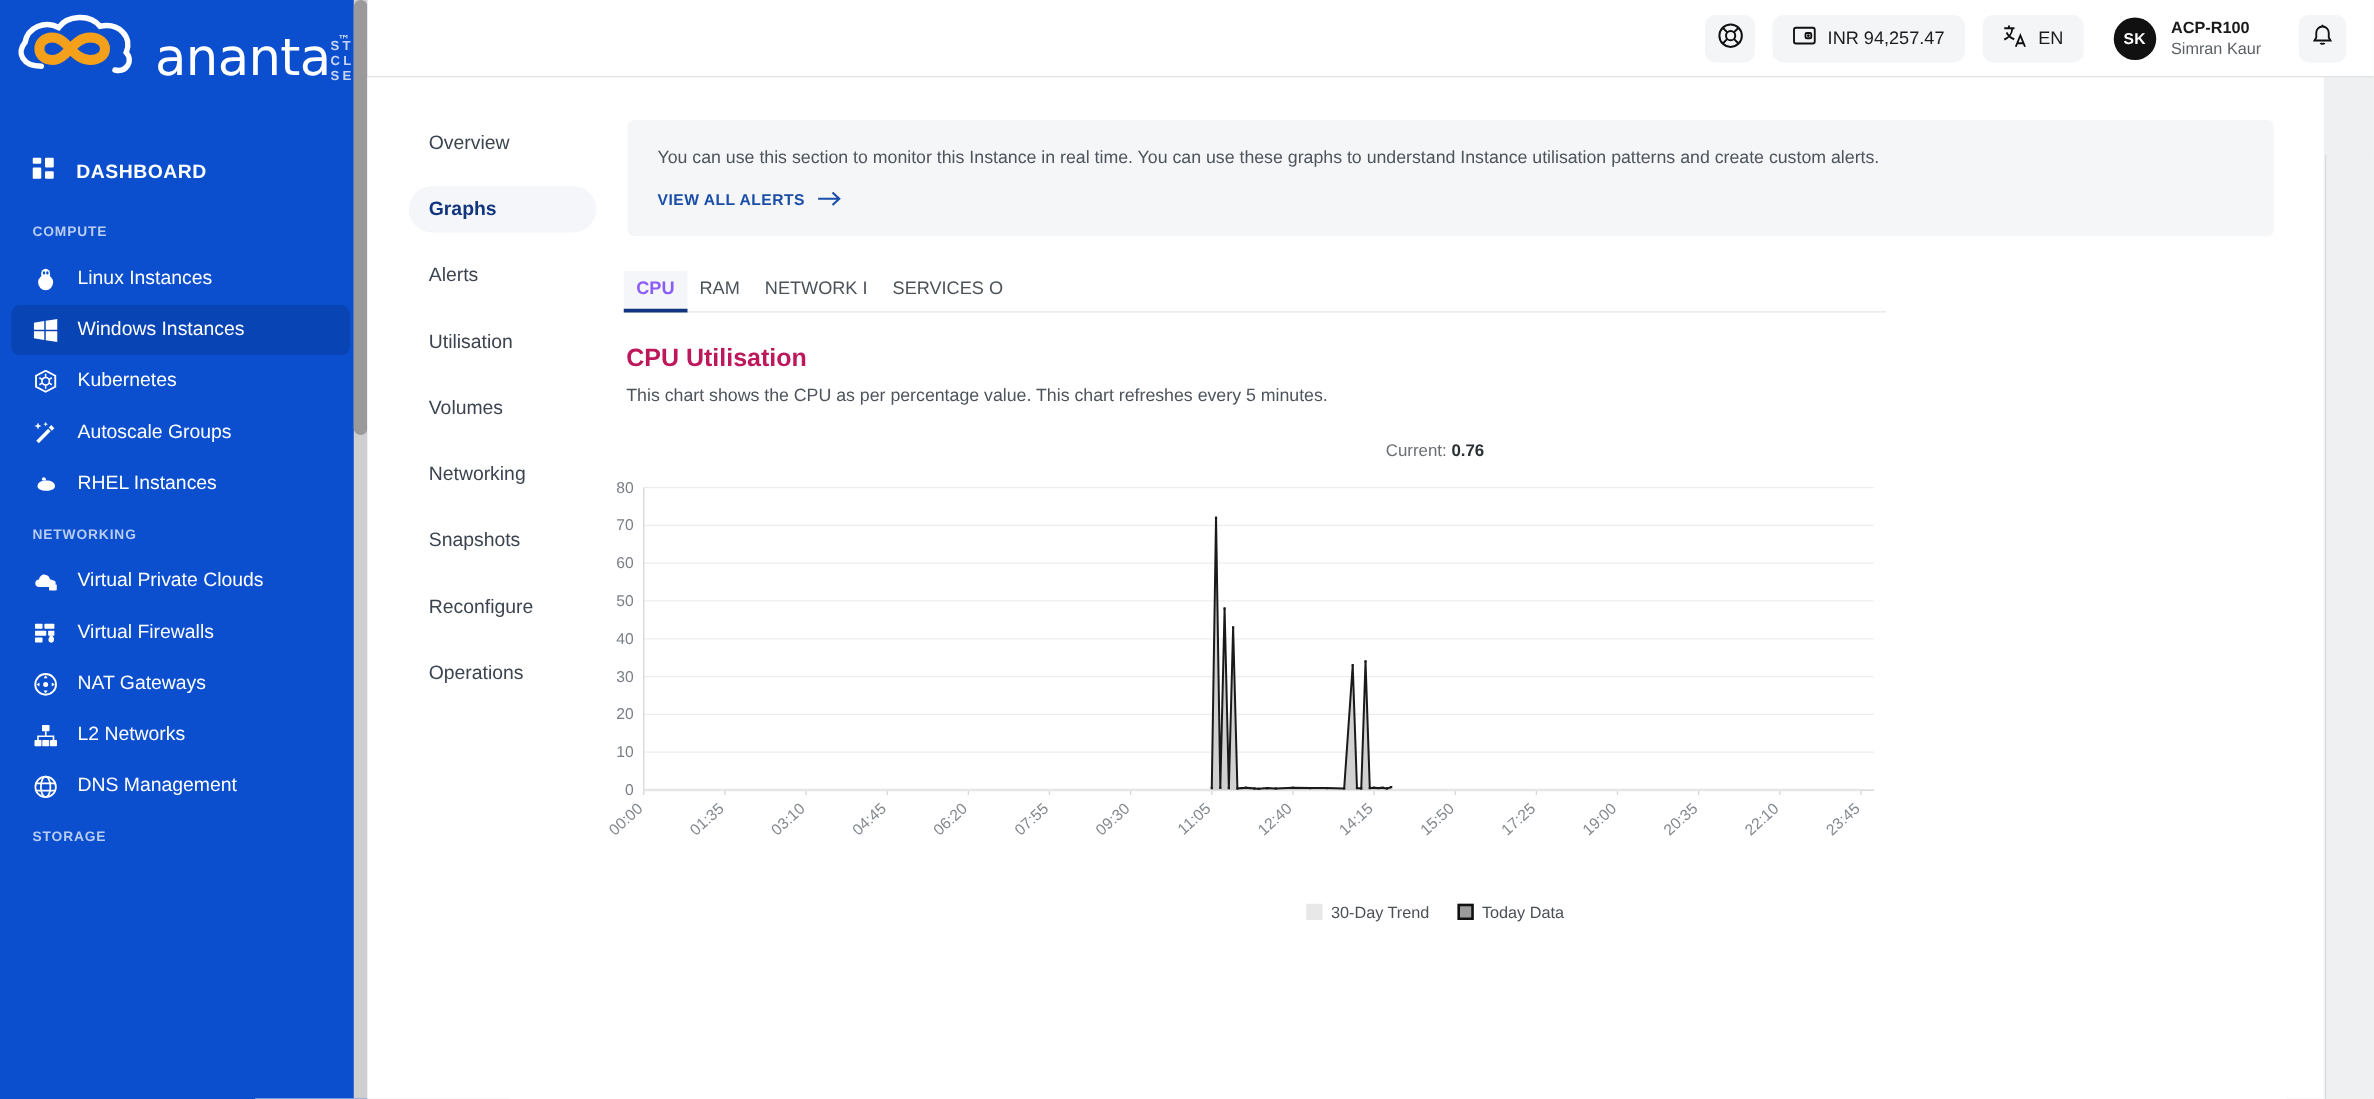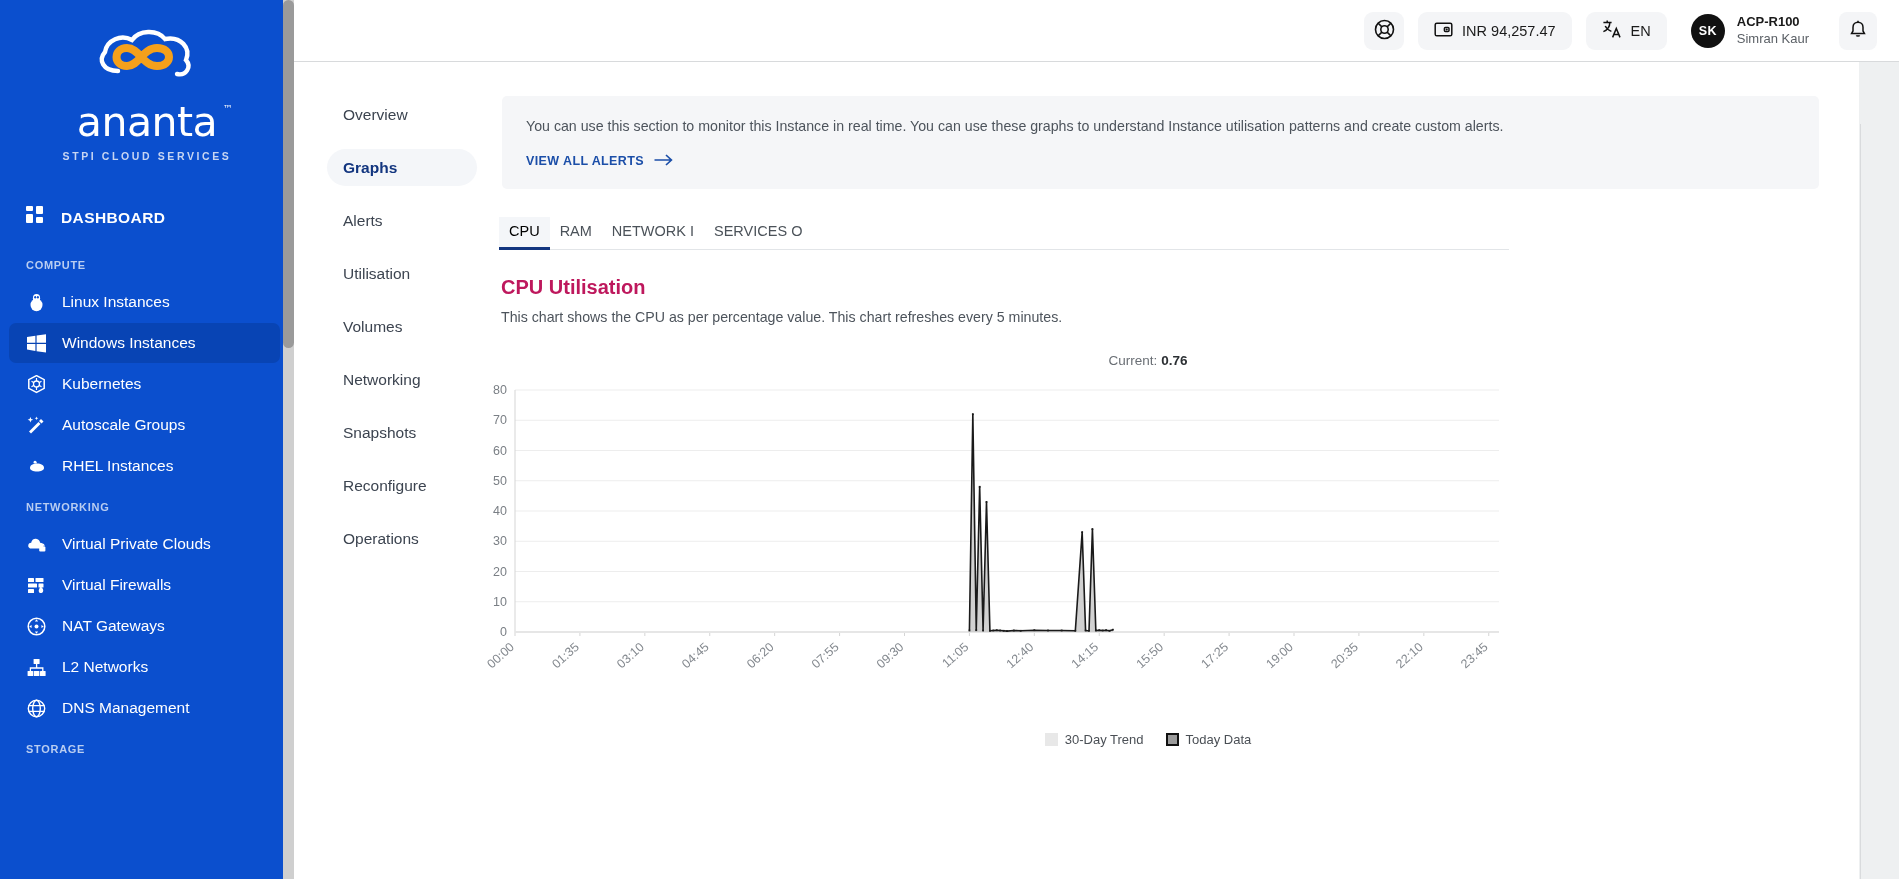--- a/index.html
+++ b/index.html
@@ -15,22 +15,22 @@
   
   .sidebar {
     width: 294px; height: 879px;
     background: #0B4FCE;
     position: relative;
     overflow: hidden;
     flex: 0 0 294px;
   }
   .sidebar-inner { width: 294px; padding-bottom: 10px; }
   .logo-block {
-    padding: 26px 0 34px 0;
-    display: flex; flex-direction: column; align-items: center;
+    padding: 8px 0 34px 0;
+    display: flex; align-items: center;
   }
   .logo-mark { width: 124px; height: 74px; position: relative; }
   .logo-word {
     color: #fff; font-size: 41px; letter-spacing: -0.5px;
     font-weight: 400; line-height: 1; margin-top: 2px; position: relative;
     font-family: "DejaVu Sans", sans-serif;
   }
   .logo-tm { position: absolute; top: 2px; right: -15px; font-size: 10px; }
   .logo-sub {
     color: #c7d5f2; font-size: 10.5px; letter-spacing: 2.6px;
@@ -127,35 +127,35 @@
   .banner .alerts-link {
     display: inline-flex; align-items: center; gap: 10px;
     font-size: 12.5px; font-weight: 700; color: #1b4ea8; letter-spacing: .4px; cursor: pointer;
   }
 
   .tabs { display: flex; gap: 0; margin-left: 22px; border-bottom: 1px solid #e2e5e8; width: 1010px; }
   .tab {
     font-size: 14.5px; color: #4b5259; padding: 6px 10px 10px 10px;
     cursor: pointer; position: relative;
   }
-  .tab.active { color: #000000; background: #f4f6f9; font-weight: 400; }
+  .tab.active { color: #8b5cf6; background: #f4f6f9; font-weight: 700; }
   .tab.active::after {
     content: ""; position: absolute; left: 0; right: 0; bottom: -1px;
     height: 3px; background: #12357f;
   }
 
   .chart-title { font-size: 20px; color: #be185d; margin: 26px 0 10px 24px; }
   .chart-desc { font-size: 14.2px; color: #4d545c; margin-left: 24px; }
   .chart-current { text-align: center; font-size: 13.5px; color: #6a6f75; margin-top: 28px; }
   .chart-current b { color: #2b2f33; }
 
   .chart-box { position: relative; margin-top: 14px; height: 340px; }
   .legend {
     display: flex; justify-content: center; gap: 22px; align-items: center;
-    margin-top: 10px; font-size: 13px; color: #4a4f55;
+    margin-top: 0; font-size: 13px; color: #4a4f55;
   }
   .legend .sw { width: 13px; height: 13px; display: inline-block; margin-right: 7px; vertical-align: -2px; }
   .legend .item { display: flex; align-items: center; }
 
   .gutter {
     position: absolute; right: 0; top: 62px; width: 39px; height: 817px;
     background: #eef0f1; border-left: 1px solid #d9dbdd;
   }
 </style>
 </head>

